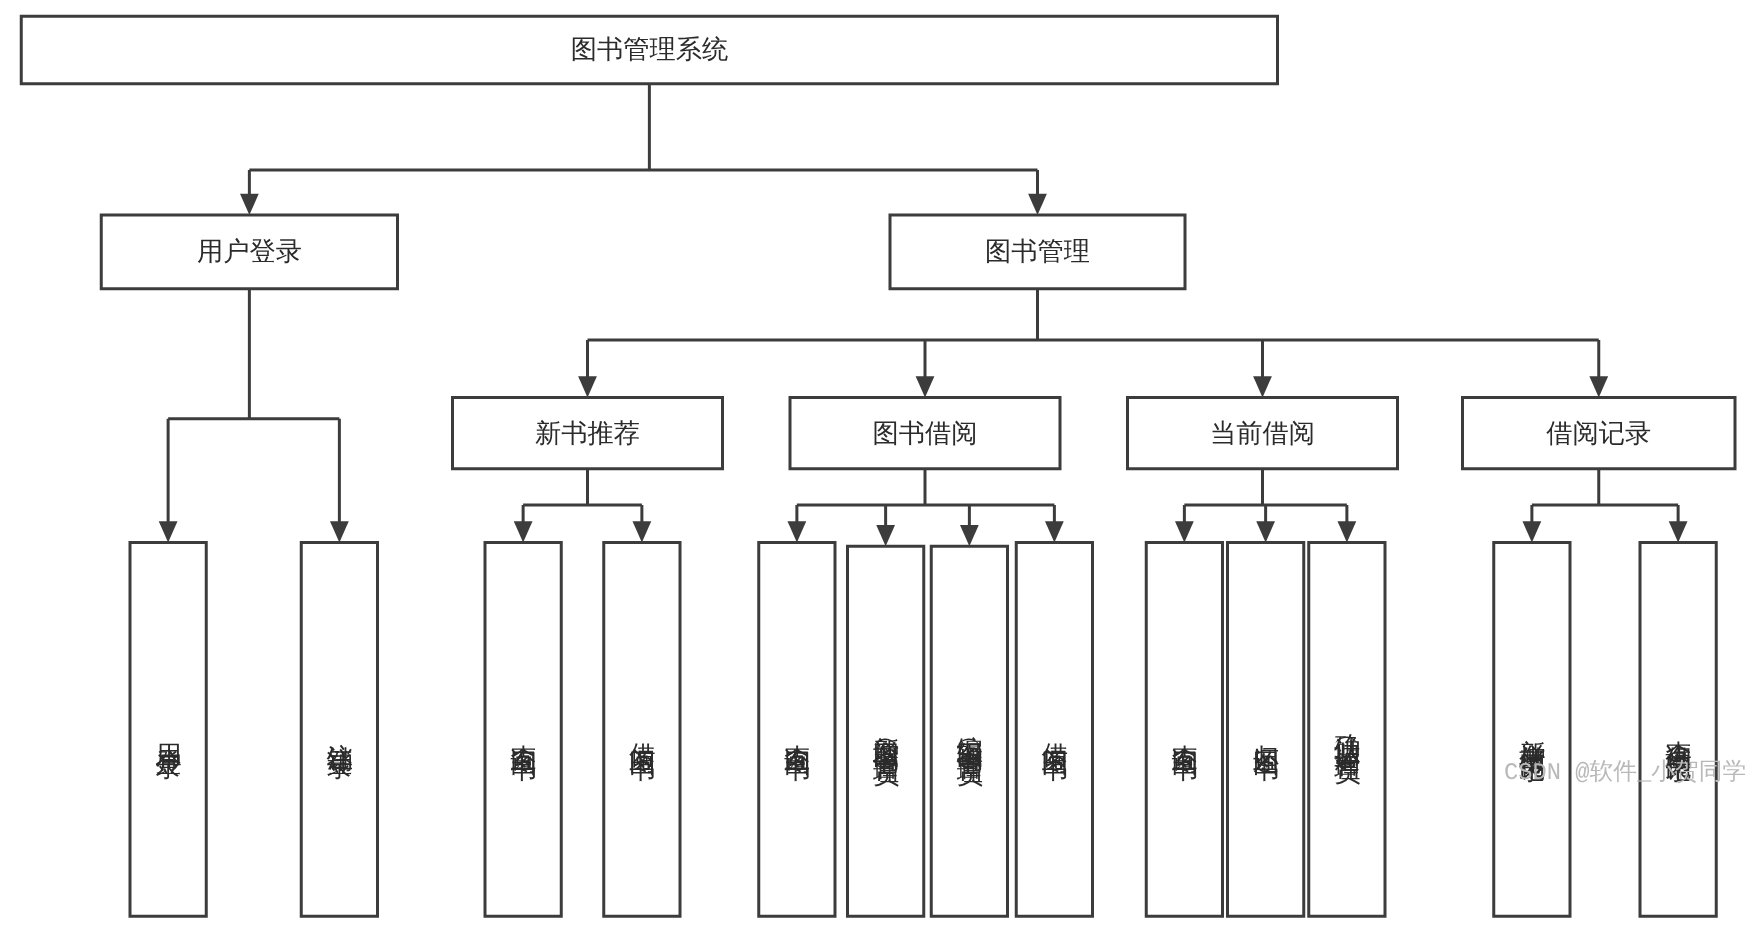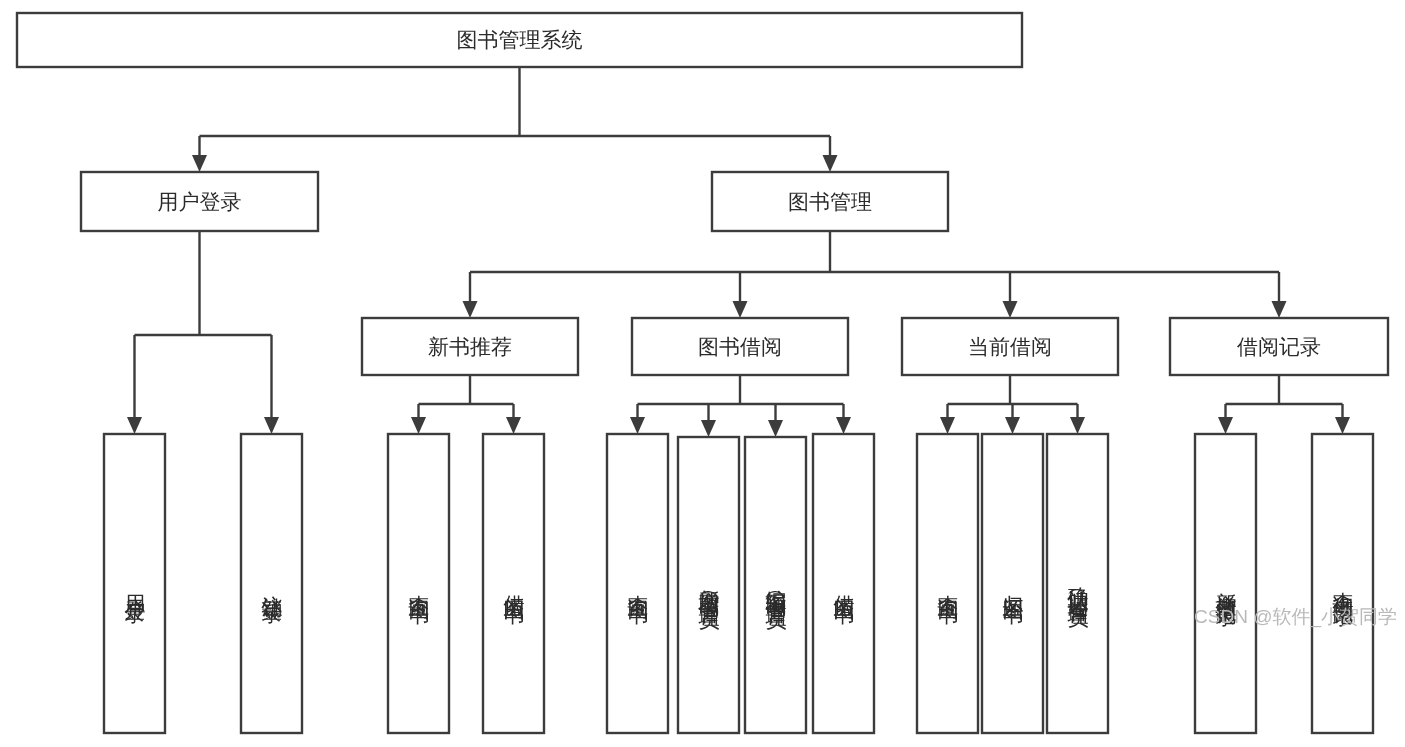--- a/index.html
+++ b/index.html
@@ -62,21 +62,21 @@
     justify-content: center;
     text-align: center;
     white-space: nowrap;
     pointer-events: none;
     user-select: none;
   }
   #watermark {
     position: absolute;
     right: 8px;
     bottom: 6px;
-    font-family: Liberation Sans, sans-serif;
+    font-family: Liberation Mono, monospace;
     font-size: 19px;
     color: #b9b9b9;
     white-space: nowrap;
     user-select: none;
   }
 </style>
 </head>
 <body>
 
 <div id="diagram-root">

